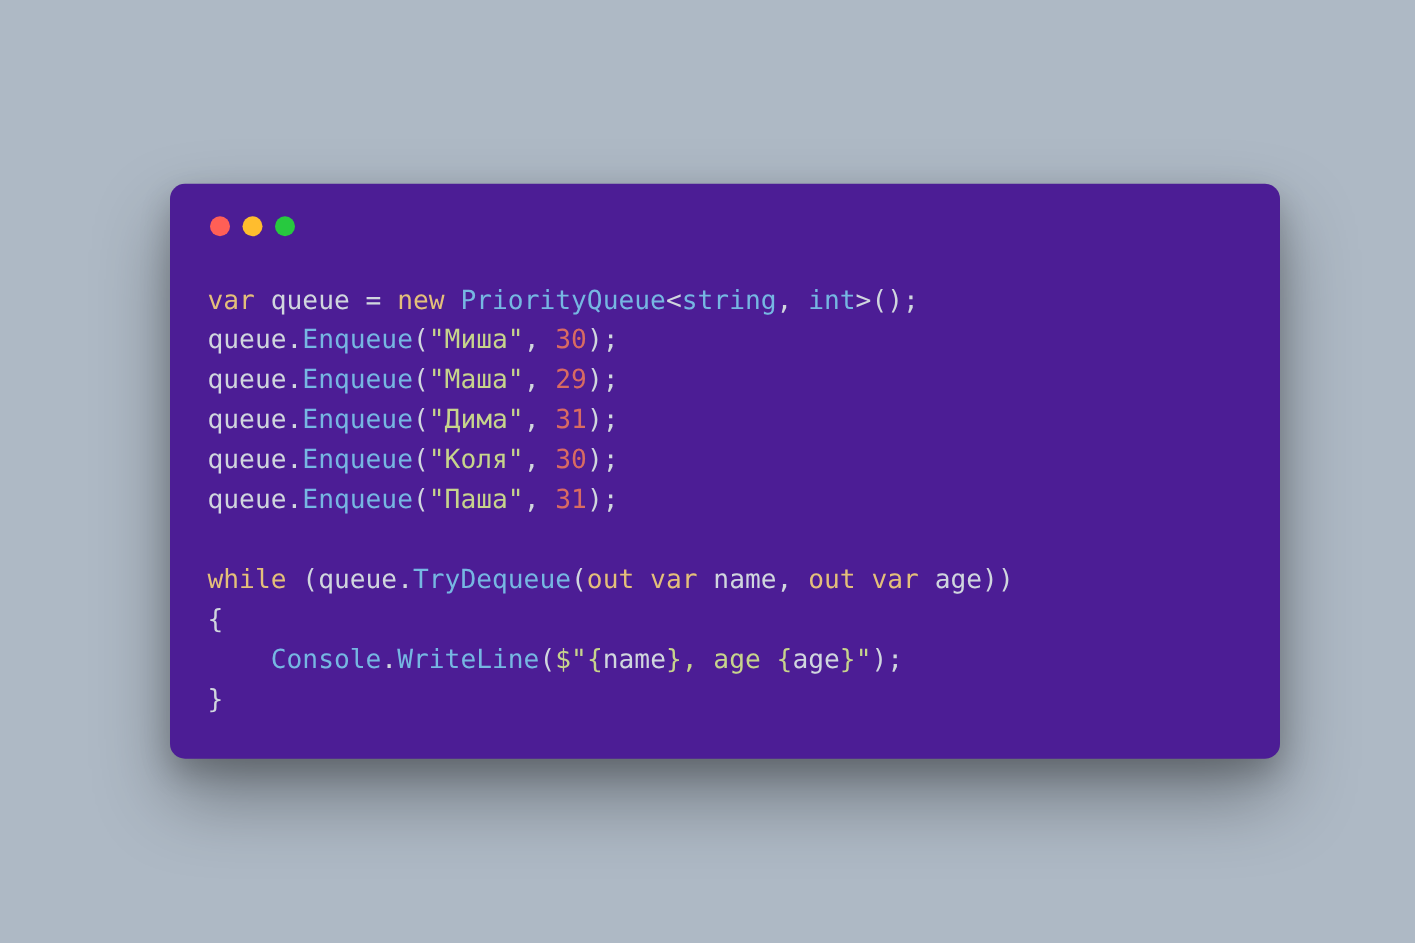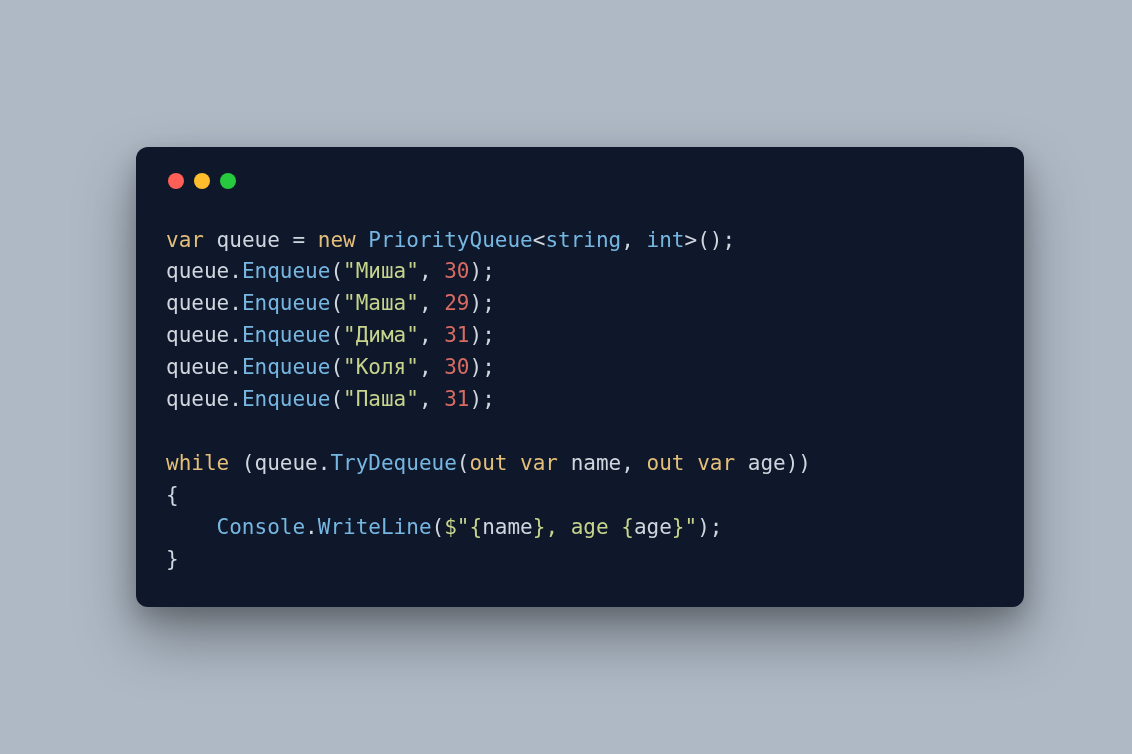--- a/index.html
+++ b/index.html
@@ -13,21 +13,21 @@
       height: 754px;
       background: #aeb9c5;
       display: flex;
       align-items: center;
       justify-content: center;
       font-family: "SF Mono", "Monaco", "Menlo", "Consolas", monospace;
     }
 
     .code-window {
       width: 888px;
-      background: #0f172a;
+      background: #4c1d95;
       border-radius: 12px;
       box-shadow: 0 30px 60px rgba(0, 0, 0, 0.35), 0 10px 25px rgba(0,0,0,0.2);
       padding: 26px 30px 32px 30px;
       margin-left: 28px;
     }
 
     .window-controls {
       display: flex;
       gap: 10px;
       margin-bottom: 36px;

